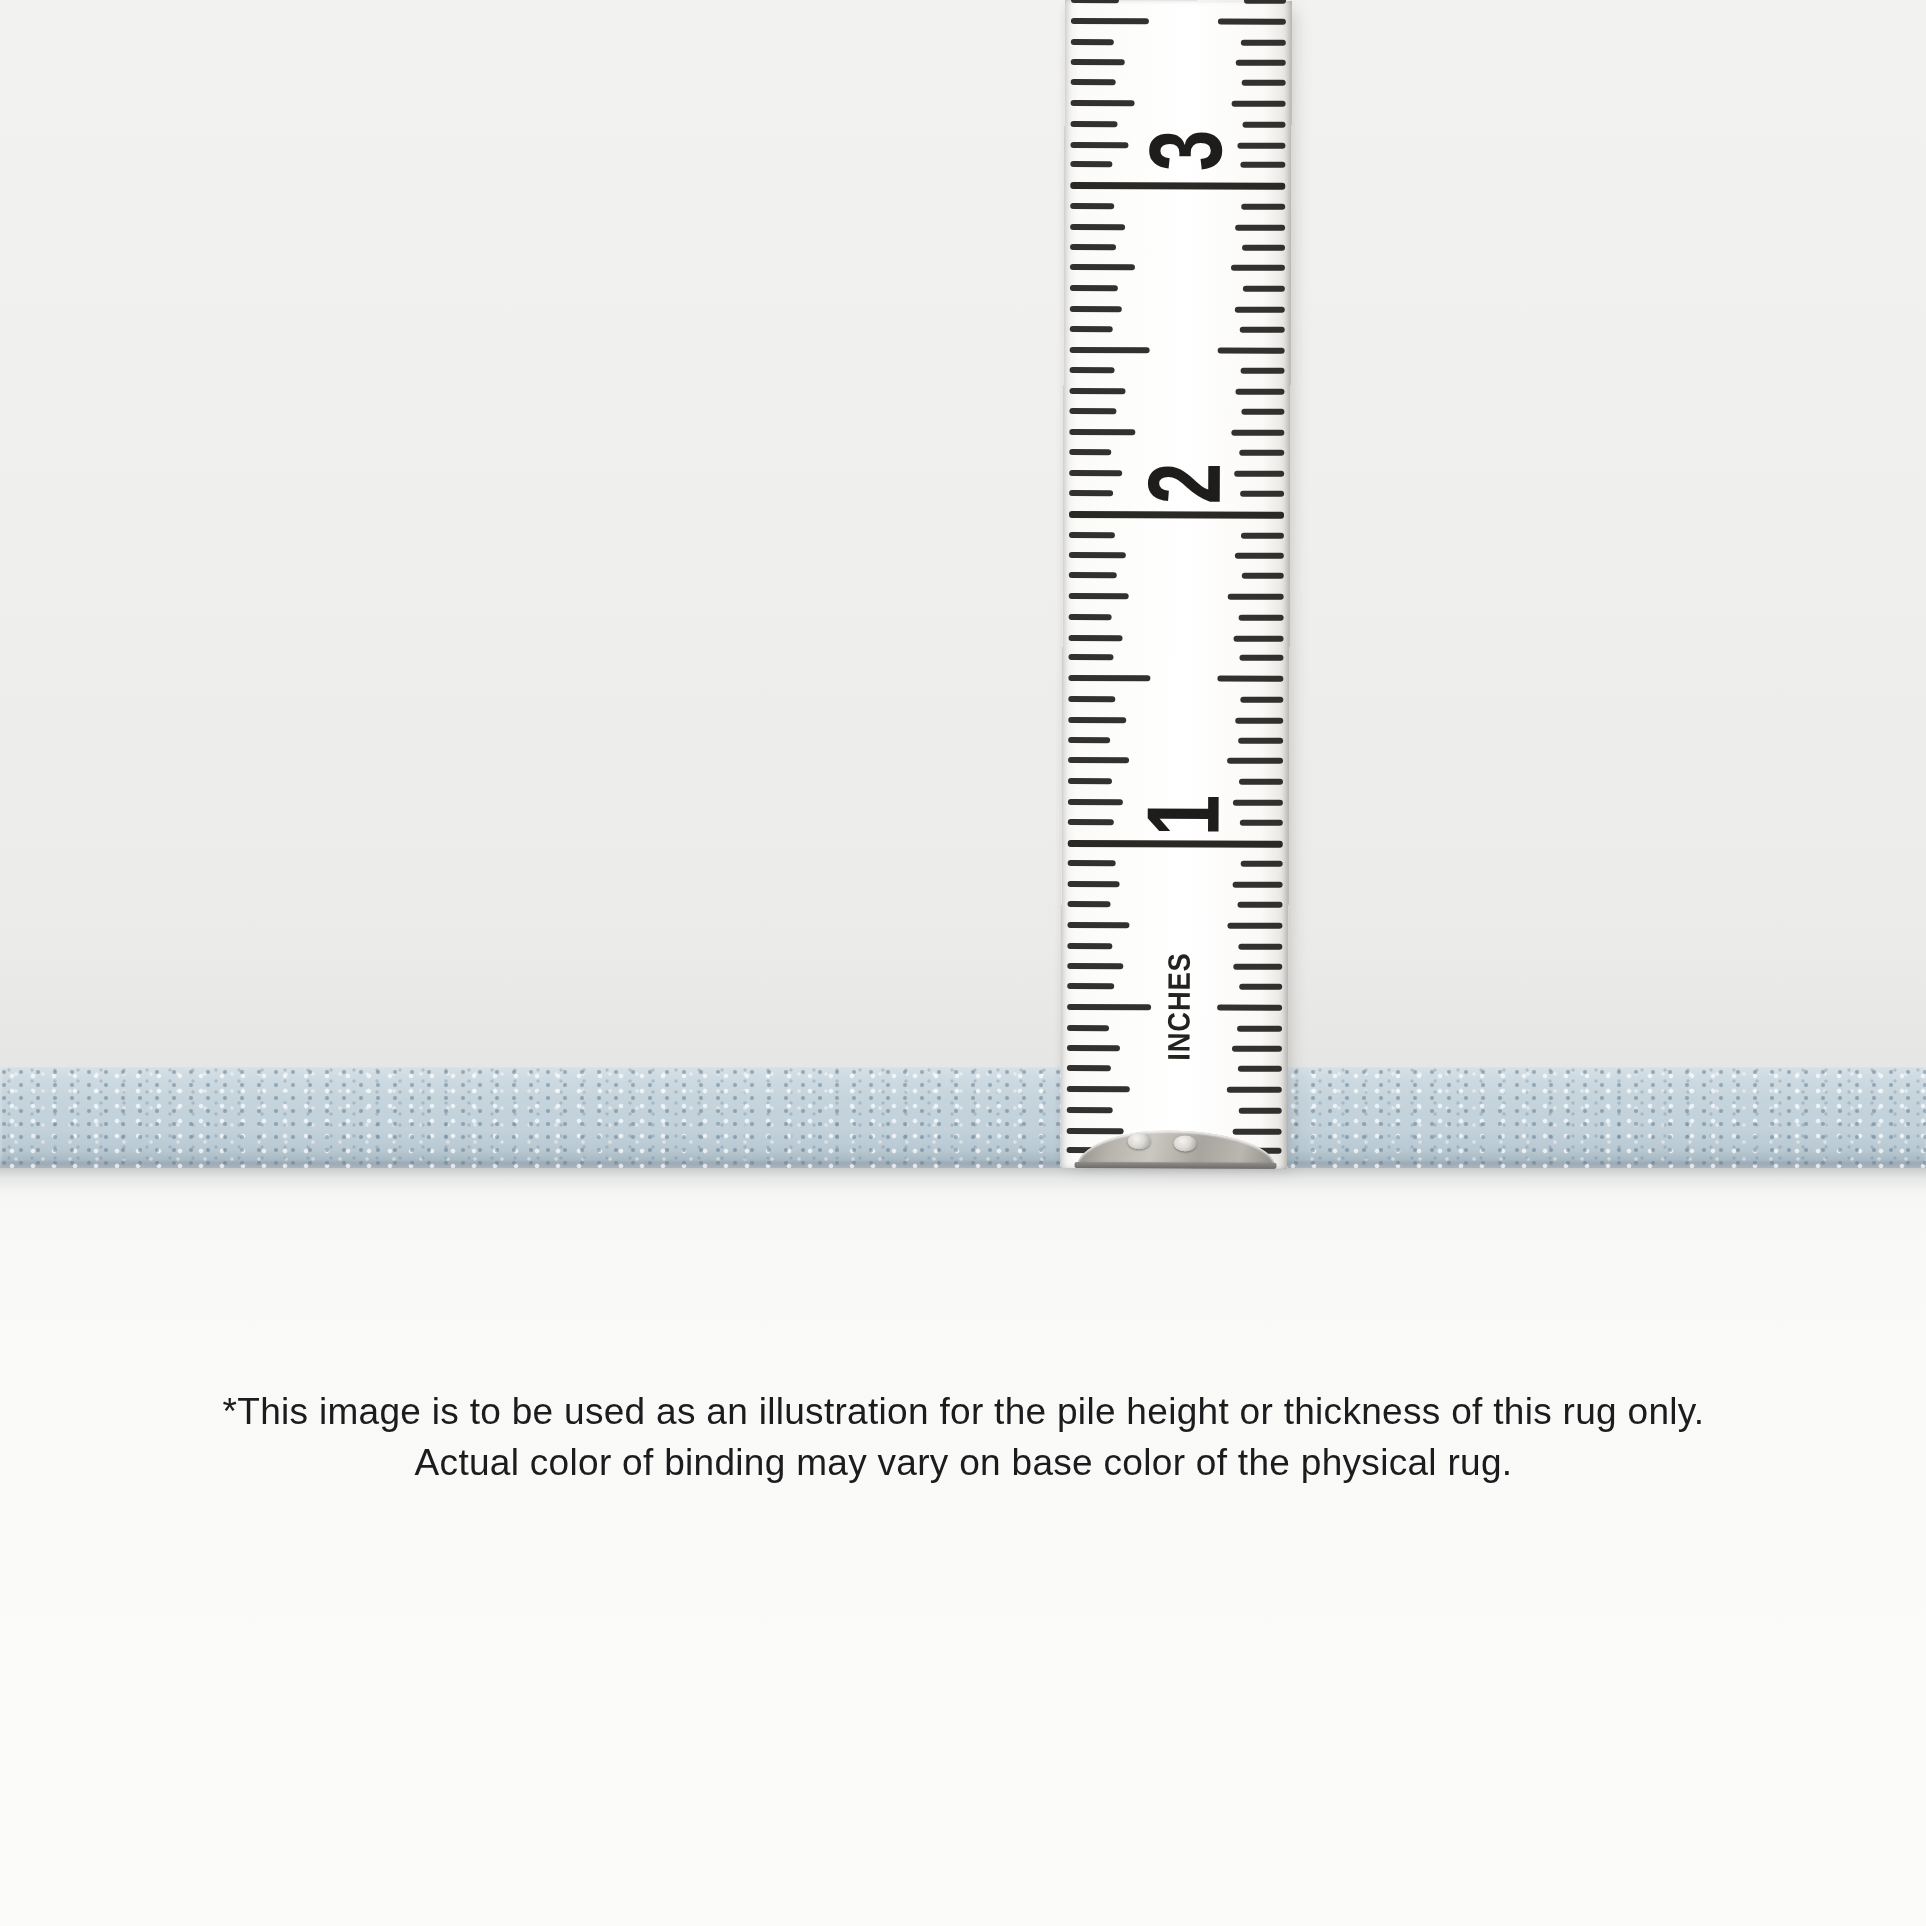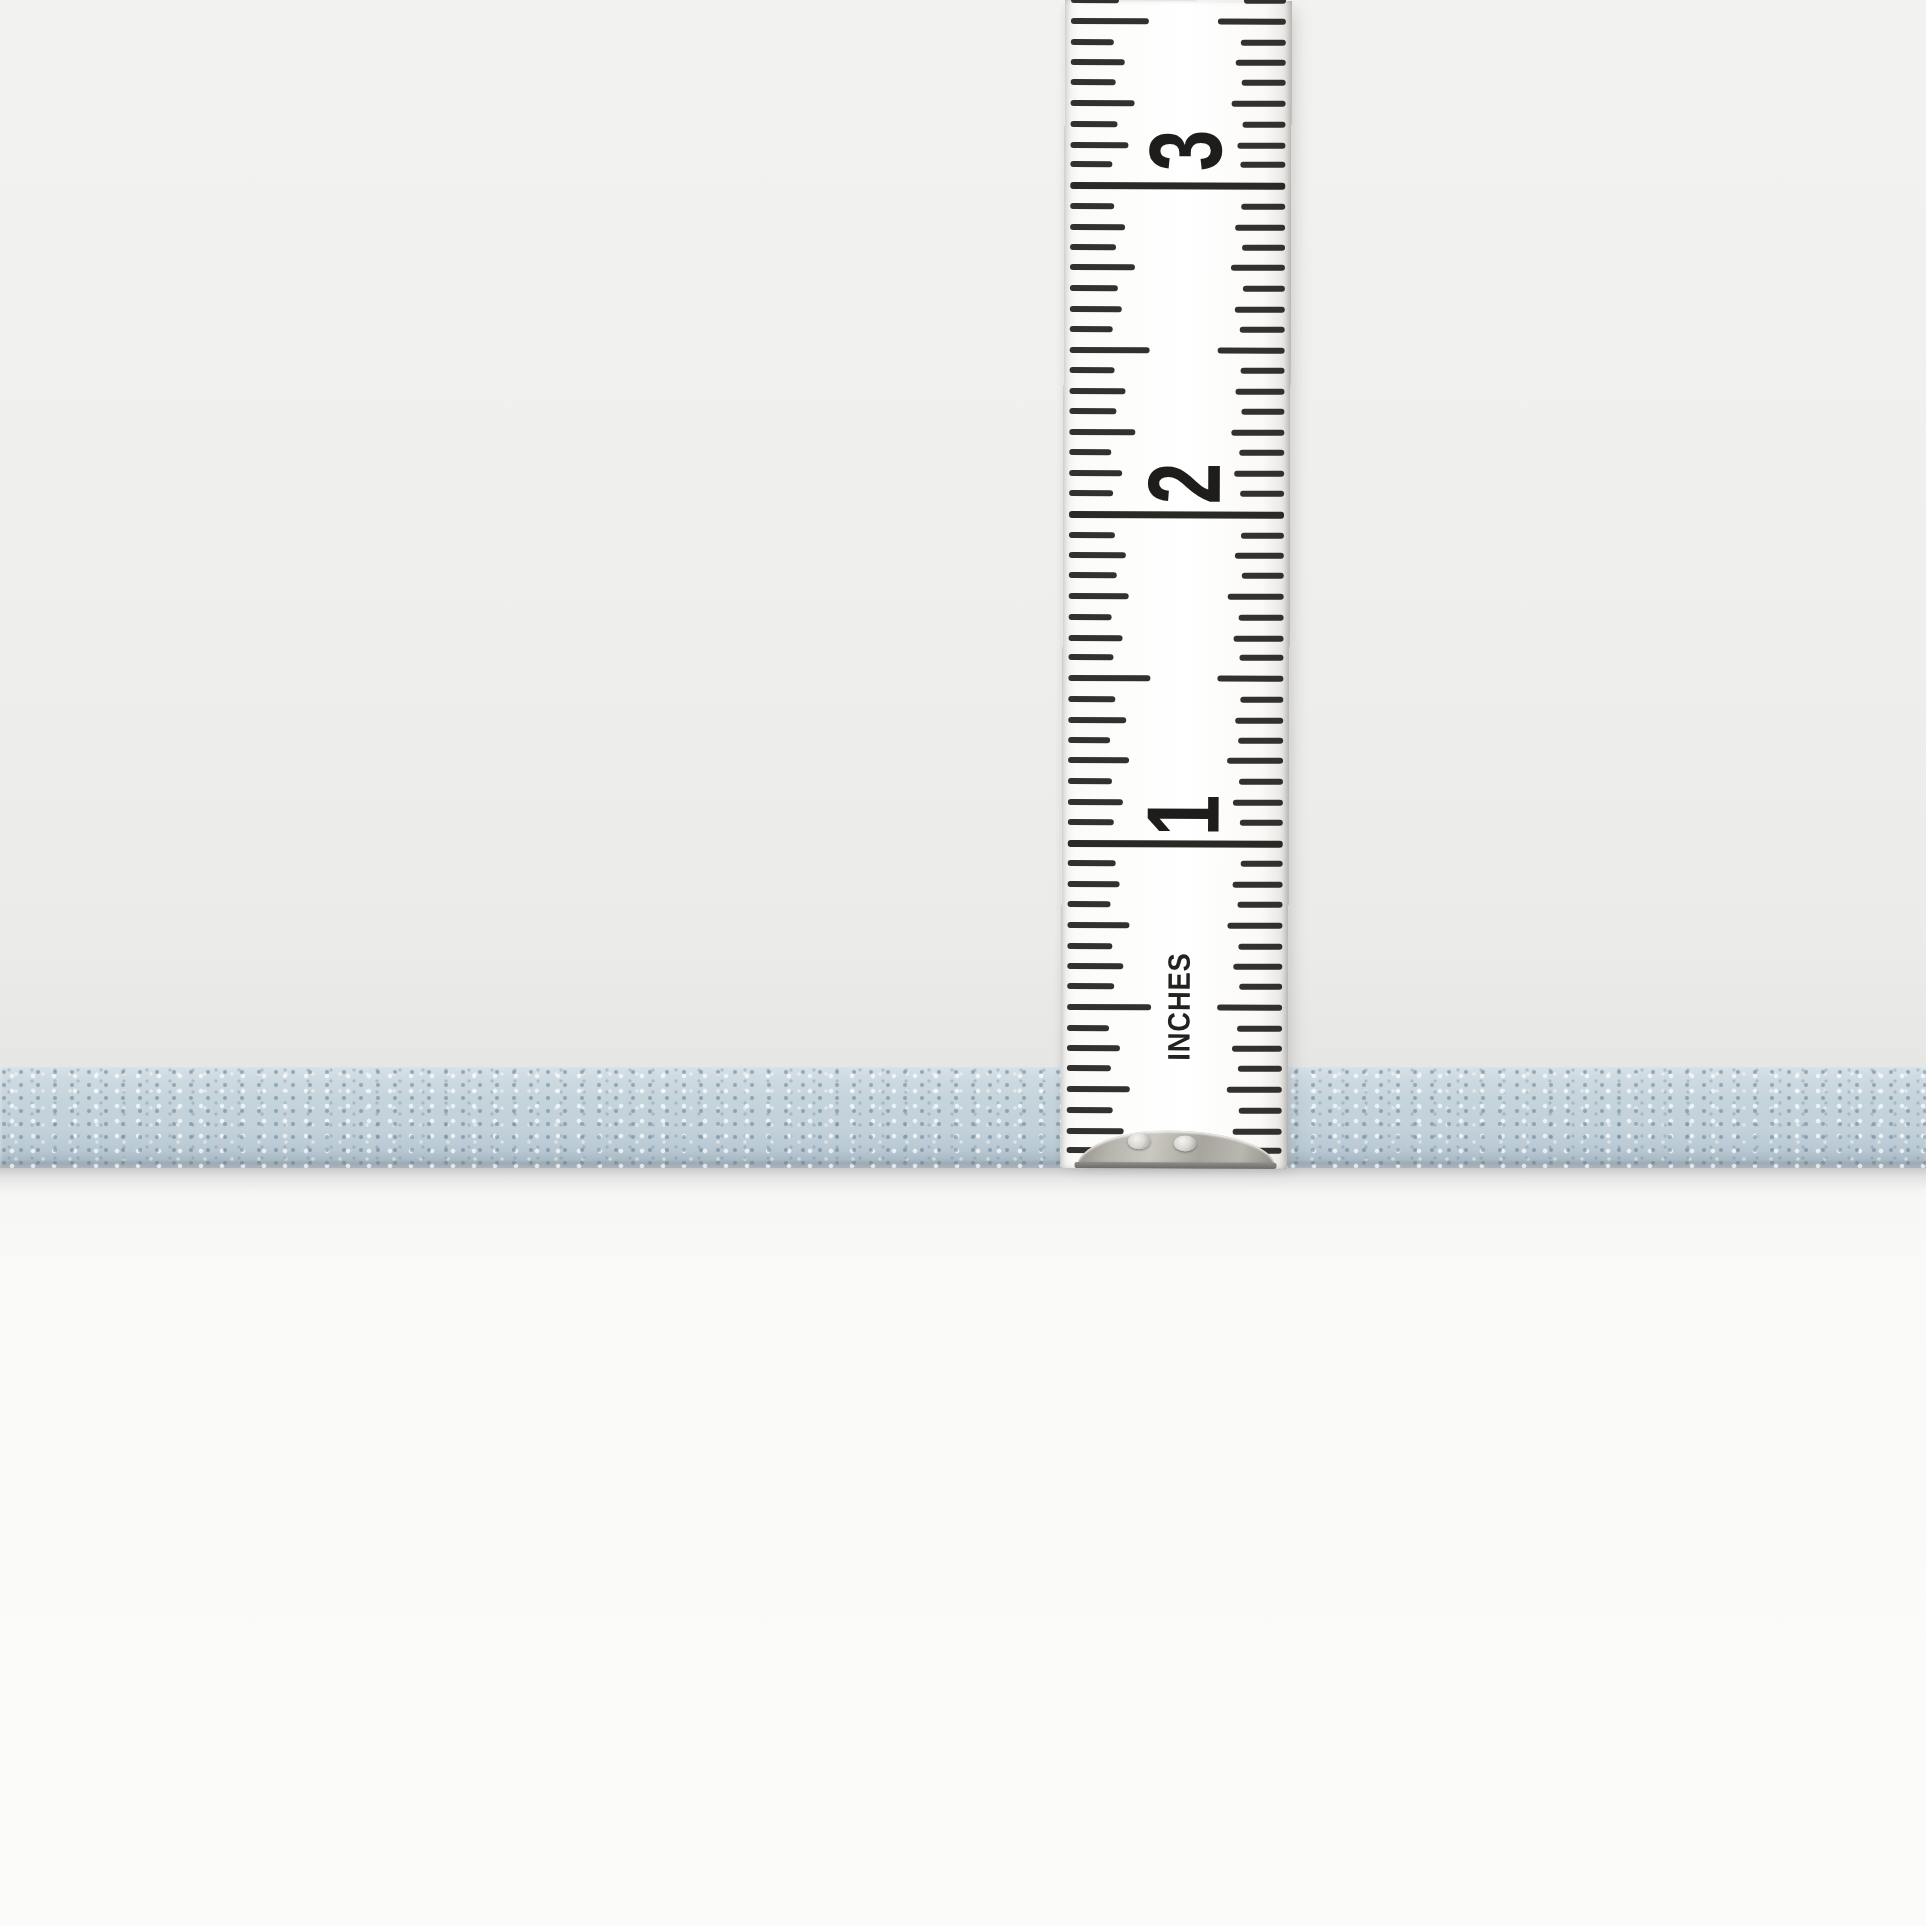--- a/index.html
+++ b/index.html
@@ -233,14 +233,18 @@
     <div class="unit">
       <span>INCHES</span>
     </div>
 
     <div class="metal">
       <span class="rivet r1"></span>
       <span class="rivet r2"></span>
     </div>
   </div>
 
+  <div class="caption">
+    <div>*This image is to be used as an illustration for the pile height or thickness of this rug only.</div>
+    <div>Actual color of binding may vary on base color of the physical rug.</div>
+  </div>
 </div>
 
 
 </body></html>

